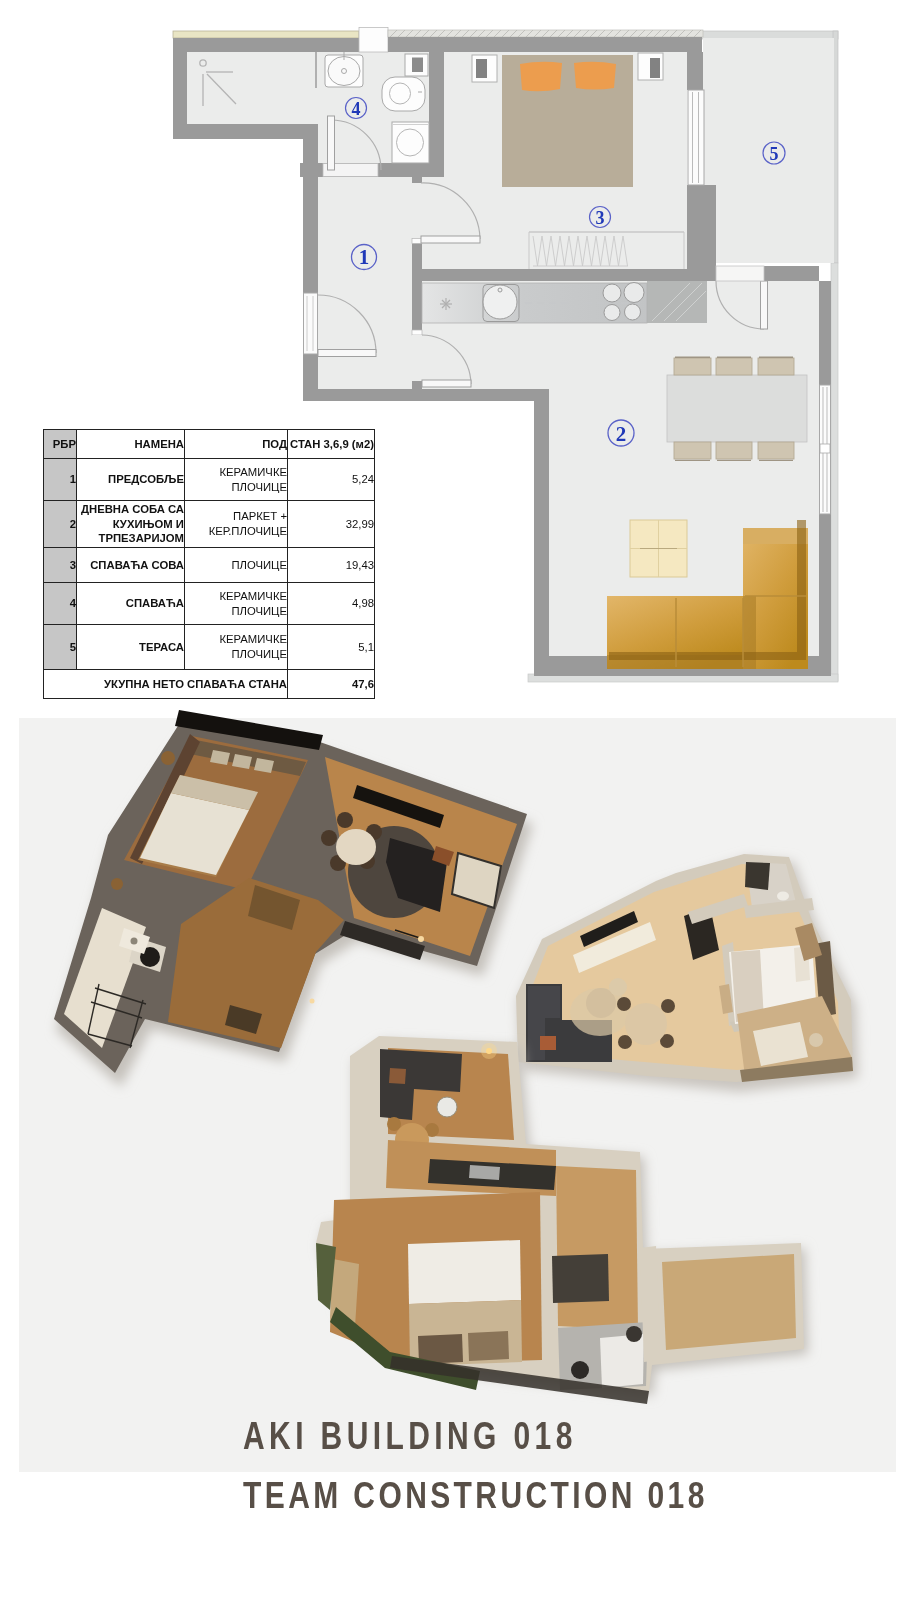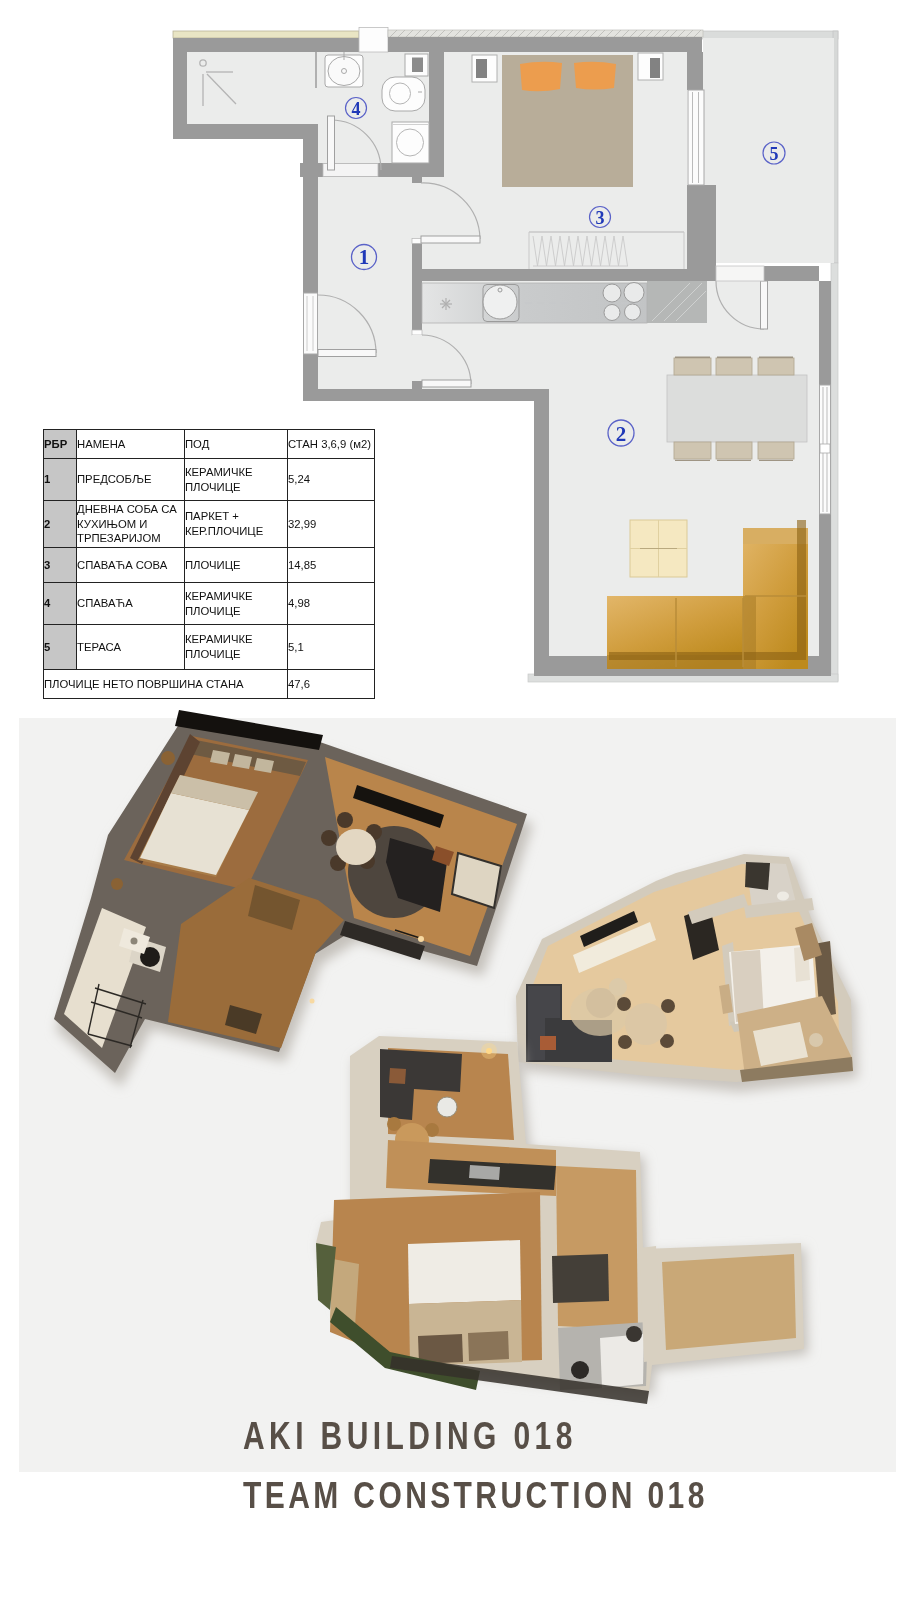--- a/index.html
+++ b/index.html
@@ -1,24 +1,24 @@
 <!DOCTYPE html>
 <html><head>
 <meta charset="utf-8">
 <style>
   html,body{margin:0;padding:0;background:#fff;width:900px;height:1600px;overflow:hidden;}
   #page{position:relative;width:900px;height:1600px;font-family:"Liberation Sans",sans-serif;}
   #plansvg{position:absolute;left:0;top:0;}
   
   #tbl{position:absolute;left:43px;top:429px;border-collapse:collapse;table-layout:fixed;
        font-family:"Liberation Sans",sans-serif;color:#111;}
-  #tbl td{border:1.6px solid #222;text-align:left;vertical-align:middle;padding:0;
+  #tbl td{border:1.6px solid #222;text-align:right;vertical-align:middle;padding:0;
           font-size:11.3px;line-height:1.3;white-space:nowrap;}
   #tbl td.g{background:#c6c6c6;font-weight:bold;}
-  #tbl td.b{font-weight:normal;}
+  #tbl td.b{font-weight:bold;}
   .cap{position:absolute;color:#584f47;font-weight:bold;white-space:nowrap;
        font-family:"Liberation Sans",sans-serif;transform-origin:0 0;}
 </style>
 </head>
 <body>
 <div id="page">
 
   <div style="position:absolute;left:19px;top:718px;width:877px;height:754px;background:#f2f2f1;"></div>
 
   <svg id="plansvg" width="900" height="1600" viewBox="0 0 900 1600">
@@ -494,36 +494,36 @@
     <tr style="height:47px">
           <td class="g">2</td>
           <td class="b">ДНЕВНА СОБА СА<br>КУХИЊОМ И<br>ТРПЕЗАРИЈОМ</td>
           <td>ПАРКЕТ +<br>КЕР.ПЛОЧИЦЕ</td>
           <td>32,99</td>
         </tr>
     <tr style="height:35px">
           <td class="g">3</td>
           <td class="b">СПАВАЋА СОВА</td>
           <td>ПЛОЧИЦЕ</td>
-          <td>14,85</td>
+          <td>19,43</td>
         </tr>
     <tr style="height:42px">
           <td class="g">4</td>
           <td class="b">СПАВАЋА</td>
           <td>КЕРАМИЧКЕ<br>ПЛОЧИЦЕ</td>
           <td>4,98</td>
         </tr>
     <tr style="height:45px">
           <td class="g">5</td>
           <td class="b">ТЕРАСА</td>
           <td>КЕРАМИЧКЕ<br>ПЛОЧИЦЕ</td>
           <td>5,1</td>
         </tr>
     <tr style="height:29px">
-          <td class="b" colspan="3">ПЛОЧИЦЕ НЕТО ПОВРШИНА СТАНА</td>
+          <td class="b" colspan="3">УКУПНА НЕТО СПАВАЋА СТАНА</td>
           <td class="b">47,6</td>
         </tr>
   </tbody>
     </table>
 
   <div class="cap" style="left:243px;top:1415px;font-size:30px;letter-spacing:4.4px;transform:scaleY(1.27);">AKI BUILDING 018</div>
   <div class="cap" style="left:243px;top:1474px;font-size:30px;letter-spacing:3.4px;transform:scaleY(1.25);">TEAM CONSTRUCTION 018</div>
 </div>
 
 </body></html>

